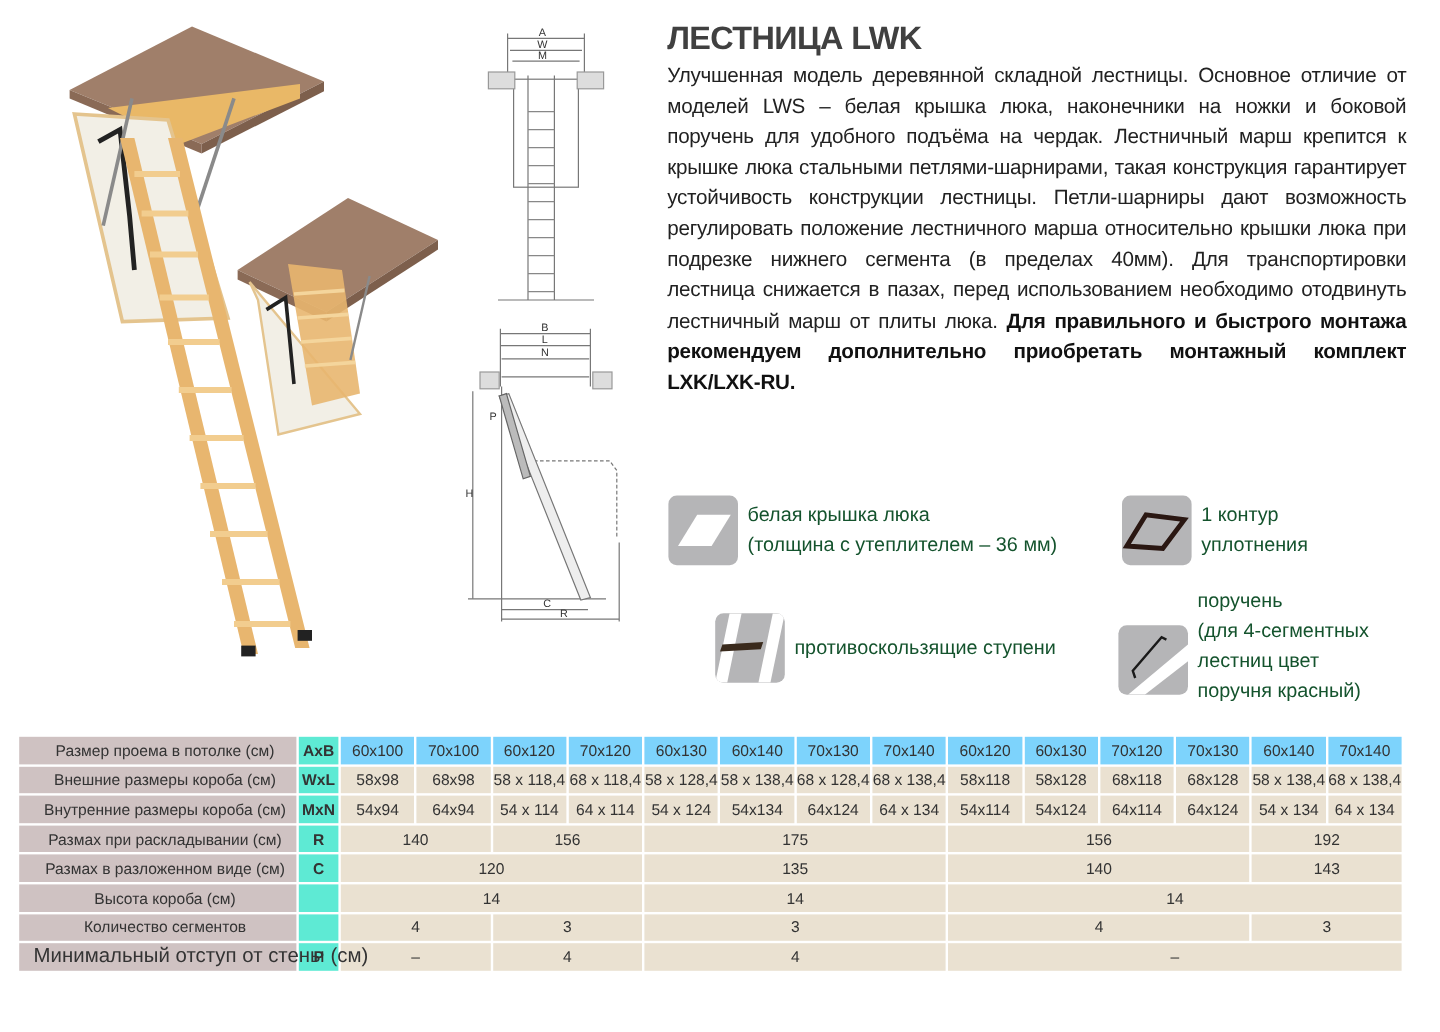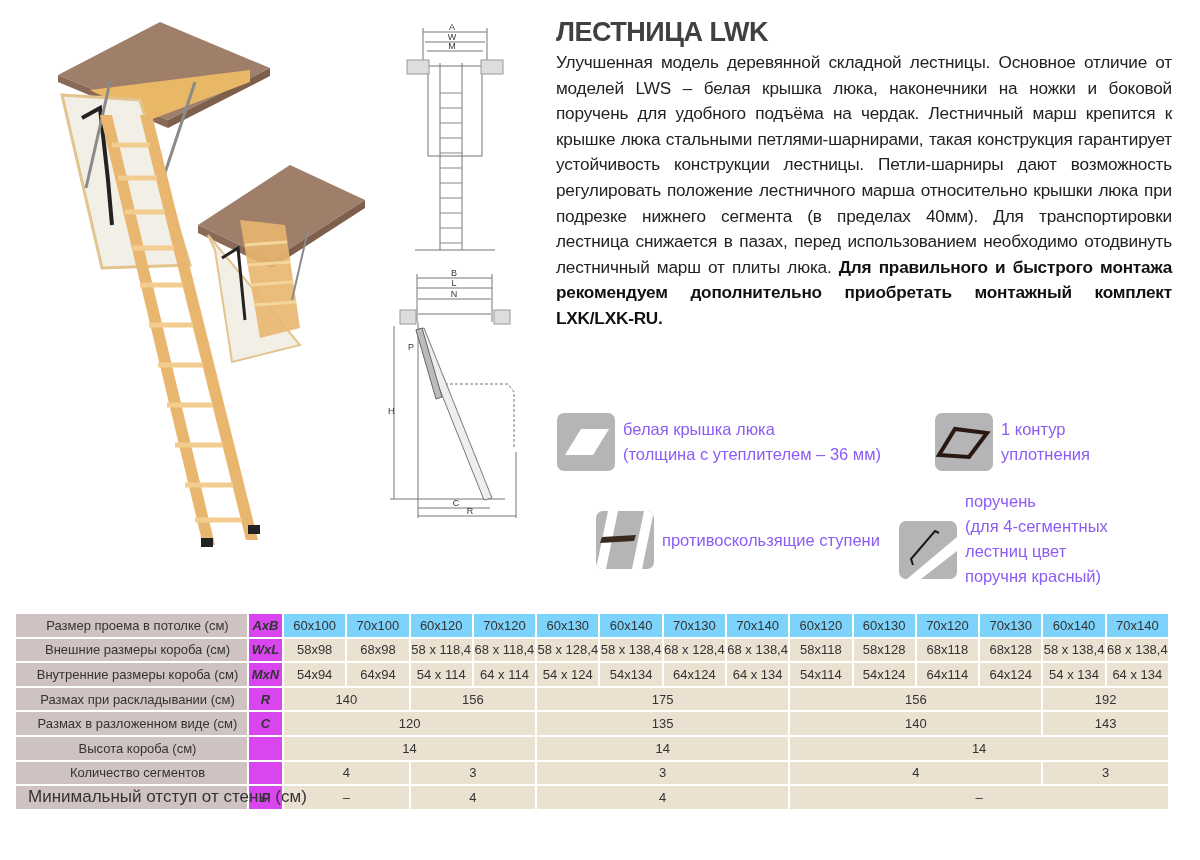--- a/index.html
+++ b/index.html
@@ -9,27 +9,27 @@
   .product-photo { position: absolute; left: 0; top: 20px; width: 380px; height: 540px; }
   .drawing-front { position: absolute; left: 395px; top: 18px; width: 120px; height: 240px; }
   .drawing-side { position: absolute; left: 380px; top: 262px; width: 150px; height: 260px; }
 
   .title { position: absolute; left: 556px; top: 17px; font-size: 27px; font-weight: bold; letter-spacing: -0.5px; color: #404040; }
   .description { position: absolute; left: 556px; top: 50px; width: 616px; font-size: 17.2px; line-height: 25.6px; text-align: justify; color: #222; font-family: "Liberation Sans Narrow", "Liberation Sans", sans-serif; letter-spacing: -0.2px; }
   .description .bold { font-weight: bold; color: #111; }
 
   .feature { position: absolute; display: flex; align-items: center; }
   .feature .icon-box { width: 58px; height: 58px; border-radius: 7px; background: #b5b5b7; position: relative; overflow: hidden; flex-shrink: 0; }
-  .feature .feat-text { margin-left: 8px; font-size: 16.5px; line-height: 25px; color: #8b5cf6; }
+  .feature .feat-text { margin-left: 8px; font-size: 16.5px; line-height: 25px; color: #14532d; }
 
   table.specs { position: absolute; left: 14px; top: 612px; border-collapse: separate; border-spacing: 2px; table-layout: fixed; width: 1156px; }
   table.specs td { height: 22.6px; font-size: 13px; text-align: center; color: #333; padding: 0; white-space: nowrap; }
   td.row-label { background: #cfc2c2; text-align: center; padding-left: 12px !important; color: #2a2a2a; font-size: 13px; margin-top: 16px; }
   td.row-label.small { font-size: 17px; }
-  td.sym { background: #d946ef; font-weight: bold; color: #222; font-size: 13.5px; font-style: italic; }
+  td.sym { background: #5eead4; font-weight: bold; color: #222; font-size: 13.5px; }
   td.hdr { background: #7dd3fc; font-size: 14px; color: #333; margin-top: 8px; }
   td.val { background: #eae1d1; }
 </style>
 </head>
 <body>
 
 <div class="product-photo">
   <svg width="380" height="540" viewBox="0 0 380 540">
 
     <polygon points="58,55 160,2 270,48 168,100" fill="#a07f6a"></polygon>
@@ -180,21 +180,21 @@
       <polygon points="12,0 22,0 10,58 0,58" fill="#fff"></polygon>
       <polygon points="48,0 58,0 46,58 36,58" fill="#fff"></polygon>
       <polygon points="6,26 40,24 38,30 4,32" fill="#3a2a1c"></polygon>
     </svg>
   </div>
   <div class="feat-text">
     <div>противоскользящие ступени</div>
   </div>
 </div>
 
-<div class="feature" style="left:899px; top:493px;">
+<div class="feature" style="left:932px; top:493px;">
   <div class="icon-box" style="margin-top:18px;">
     <svg width="58" height="58">
       <polygon points="58,16 58,30 22,58 8,58" fill="#fff"></polygon>
       <path d="M14,44 L12,38 L36,10 L40,12" stroke="#1a1a1a" stroke-width="2" fill="none"></path>
     </svg>
   </div>
   <div class="feat-text" style="align-self:flex-start; margin-top:-4px;">
     <div>поручень</div>
     <div>(для 4-сегментных</div>
     <div>лестниц цвет</div>

